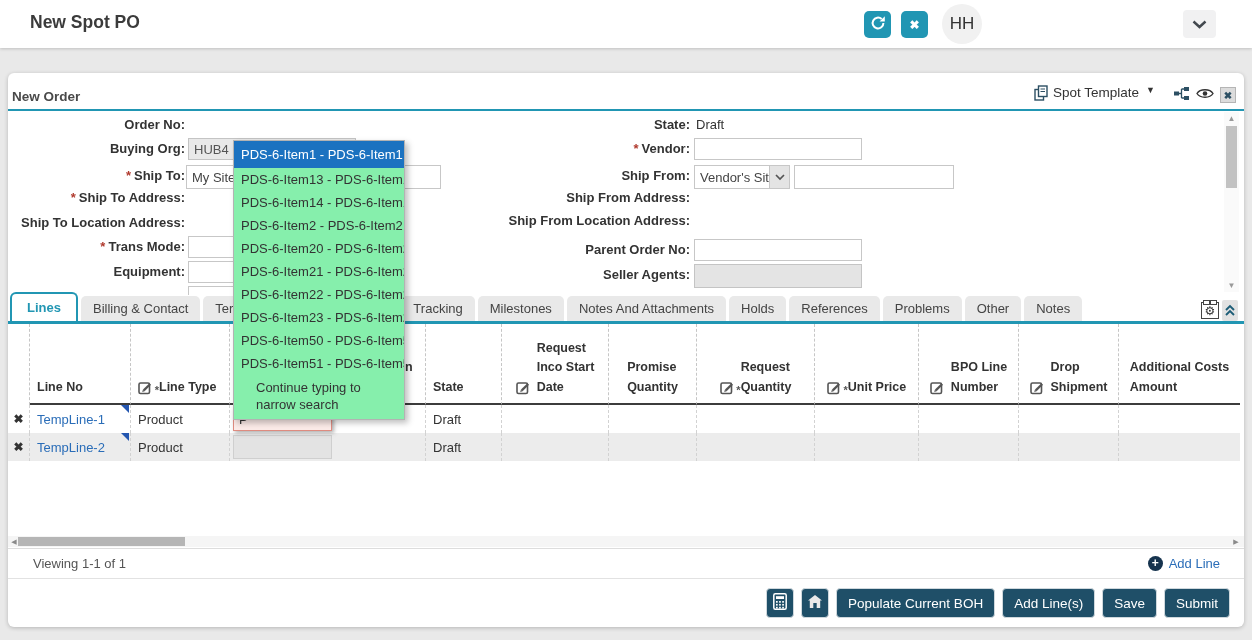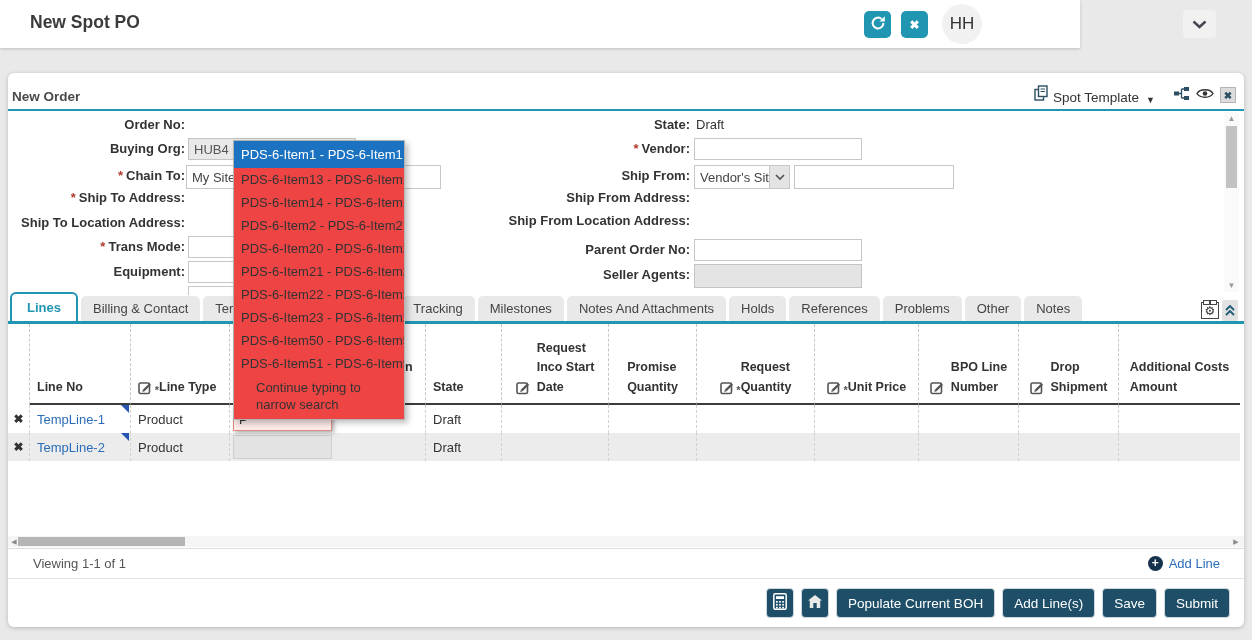--- a/index.html
+++ b/index.html
@@ -4,42 +4,42 @@
 <style>
   :root{
     --teal:#2196b3; --navy:#1f4f68; --sel-blue:#1b72c0; --link:#2a6db8;
     --err-bg:#fcebe8; --err-border:#de8b80;
   }
   *{box-sizing:border-box; margin:0; padding:0;}
   body{font-family:"Liberation Sans", sans-serif; background:#e9e9e9; width:1252px; height:640px; overflow:hidden;}
   .page{position:relative; width:1252px; height:640px; background:#e9e9e9;}
 
   
-  .topbar{position:absolute; left:0; top:0; width:1080px; height:48px; background:#fff;
+  .topbar{position:absolute; left:0; top:0; width:1252px; height:48px; background:#fff;
           box-shadow:0 1px 3px rgba(0,0,0,.18); z-index:10;}
   .app-title{position:absolute; left:30px; top:12px; font-size:17.5px; font-weight:bold; color:#3b3b3b;}
   .tealbtn{position:absolute; top:11px; width:27px; height:27px; background:var(--teal); border:none;
            border-radius:5px; color:#fff; display:flex; align-items:center; justify-content:center; cursor:pointer;}
   .tealbtn.refresh{left:864px;}
   .tealbtn.closeb{left:901px; font-size:12px; font-weight:bold;}
   .avatar{position:absolute; left:942px; top:4px; width:40px; height:40px; border-radius:50%;
           background:#f1f1f1; color:#333; font-size:17px; display:flex; align-items:center; justify-content:center;}
   .userinfo{position:absolute; left:994px; top:7px; line-height:1.25;}
   .uname{font-size:13.5px; font-weight:bold; color:#222;}
   .urole{font-size:12px; color:#777;}
   .chevbtn{position:absolute; left:1183px; top:10px; width:33px; height:28px; background:#f1f1f2;
            border:none; border-radius:4px; display:flex; align-items:center; justify-content:center; cursor:pointer;}
 
   
   .panel{position:absolute; left:8px; top:73px; width:1236px; height:554px; background:#fff;
          border-radius:6px; box-shadow:0 1px 4px rgba(0,0,0,.22); z-index:5;}
   .panel-title{position:absolute; left:4px; top:16px; font-size:13.5px; font-weight:bold; color:#4a4a4a;}
   .panel-underline{position:absolute; left:0; top:36px; width:100%; height:2px; background:var(--teal);}
   .panel-tools{position:absolute; right:8px; top:12px; display:flex; align-items:center; gap:6px;}
-  .tpl-group{display:flex; align-items:flex-end; gap:4px; cursor:pointer; margin-right:12px;}
+  .tpl-group{display:flex; align-items:flex-start; gap:4px; cursor:pointer; margin-right:12px;}
   .tpl-label{font-size:13.5px; color:#333;}
   .caret{font-size:9px; color:#333; margin-left:3px;}
   .xbox{width:16px; height:16px; background:#dcdcdc; border:1px solid #b5b5b5; color:#2c4f63;
         font-size:10px; font-weight:bold; display:flex; align-items:center; justify-content:center; cursor:pointer;}
 
   
   .flabel{position:absolute; font-size:13px; font-weight:bold; color:#333; text-align:right; white-space:nowrap;}
   .flabel .req{color:#b03a2e; margin-right:3px;}
   .lcol{left:0; width:177px;}
   .rcol{left:400px; width:282px;}
@@ -120,21 +120,21 @@
 
   
   .footerbar{position:absolute; left:0; top:505px; width:1236px; height:49px; border-top:1px solid #e2e2e2;
              display:flex; align-items:center; justify-content:flex-end; gap:7px; padding-right:14px;}
   .navybtn{height:30px; background:var(--navy); color:#fff; border:1px solid #cfd8dd; border-radius:4px;
            font-size:13.5px; padding:0 11px; cursor:pointer; font-family:"Liberation Sans",sans-serif;
            display:flex; align-items:center; justify-content:center;}
   .navybtn.iconb{width:28px; padding:0;}
 
   
-  .dropdown{position:absolute; left:233px; top:140px; width:172px; background:#ef4444; border:1px solid #b3b3b3;
+  .dropdown{position:absolute; left:233px; top:140px; width:172px; background:#86efac; border:1px solid #b3b3b3;
             box-shadow:3px 3px 6px rgba(0,0,0,.25); z-index:80; font-size:13px; color:#333; padding-bottom:4px;}
   .dd-item{padding:3px 3px 3px 7px; line-height:17px; white-space:nowrap; overflow:hidden; cursor:pointer;}
   .dd-item.selected{background:var(--sel-blue); color:#fff; padding-top:5px; padding-bottom:5px;}
   .dd-hint{padding:4px 4px 2px 22px; line-height:17px; color:#333; cursor:default;}
 </style>
 </head>
 <body>
 
 <div class="page">
 
@@ -191,21 +191,21 @@
       </span>
       <span class="xbox">✖</span>
     </div>
     <div class="panel-underline"></div>
 
     <div class="flabel lcol" style="top:44px;"><span>Order No:</span></div>
     <div class="flabel lcol" style="top:68px;"><span>Buying Org:</span></div>
     <div class="finput disabled" style="left:180px; top:65px; width:168px;">
         <span>HUB4</span>
       </div>
-    <div class="flabel lcol" style="top:95px;"><span class="req">*</span><span>Chain To:</span></div>
+    <div class="flabel lcol" style="top:95px;"><span class="req">*</span><span>Ship To:</span></div>
     <div class="fselect" style="left:178px; top:92px; width:84px;">
       <span class="seltext">My Site</span>
     </div>
     <div class="finput" style="left:266px; top:92px; width:167px; height:24px;"></div>
     <div class="flabel lcol" style="top:117px;"><span class="req">*</span><span>Ship To Address:</span></div>
     <div class="flabel lcol" style="top:142px;"><span>Ship To Location Address:</span></div>
     <div class="flabel lcol" style="top:166px;"><span class="req">*</span><span>Trans Mode:</span></div>
     <div class="finput" style="left:180px; top:163px; width:168px;"></div>
     <div class="flabel lcol" style="top:191px;"><span>Equipment:</span></div>
     <div class="finput" style="left:180px; top:188px; width:168px;"></div>

